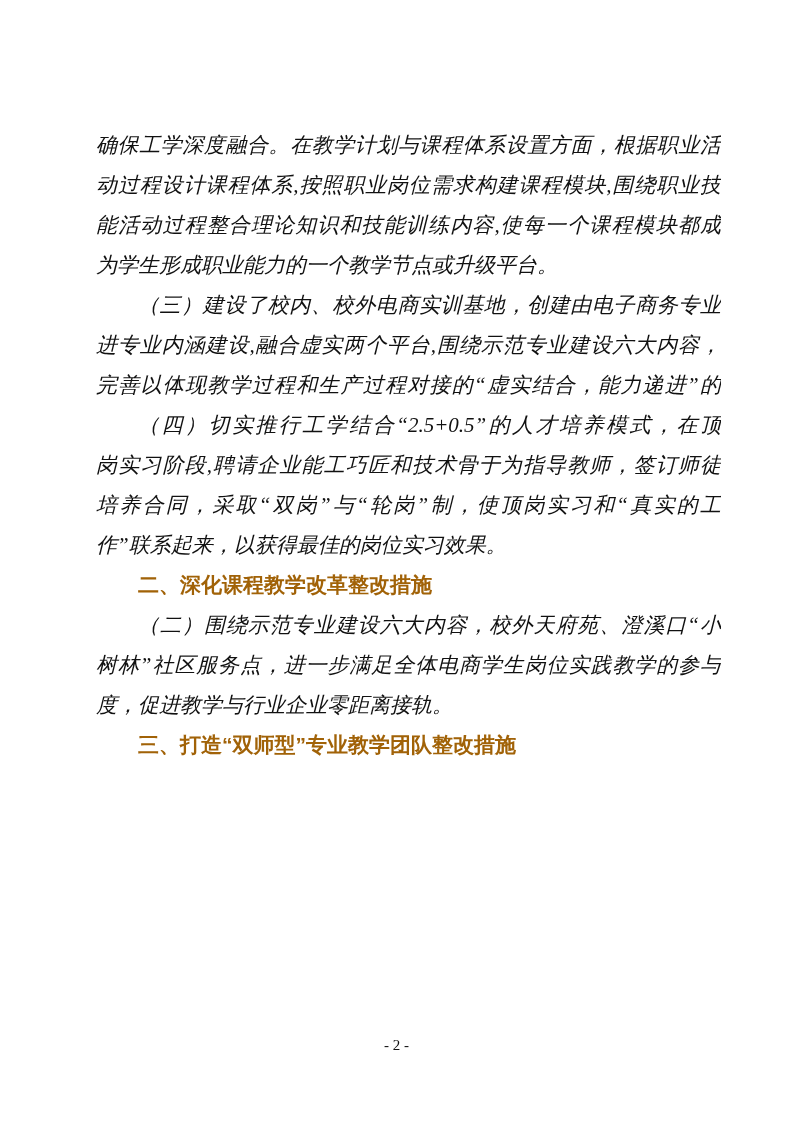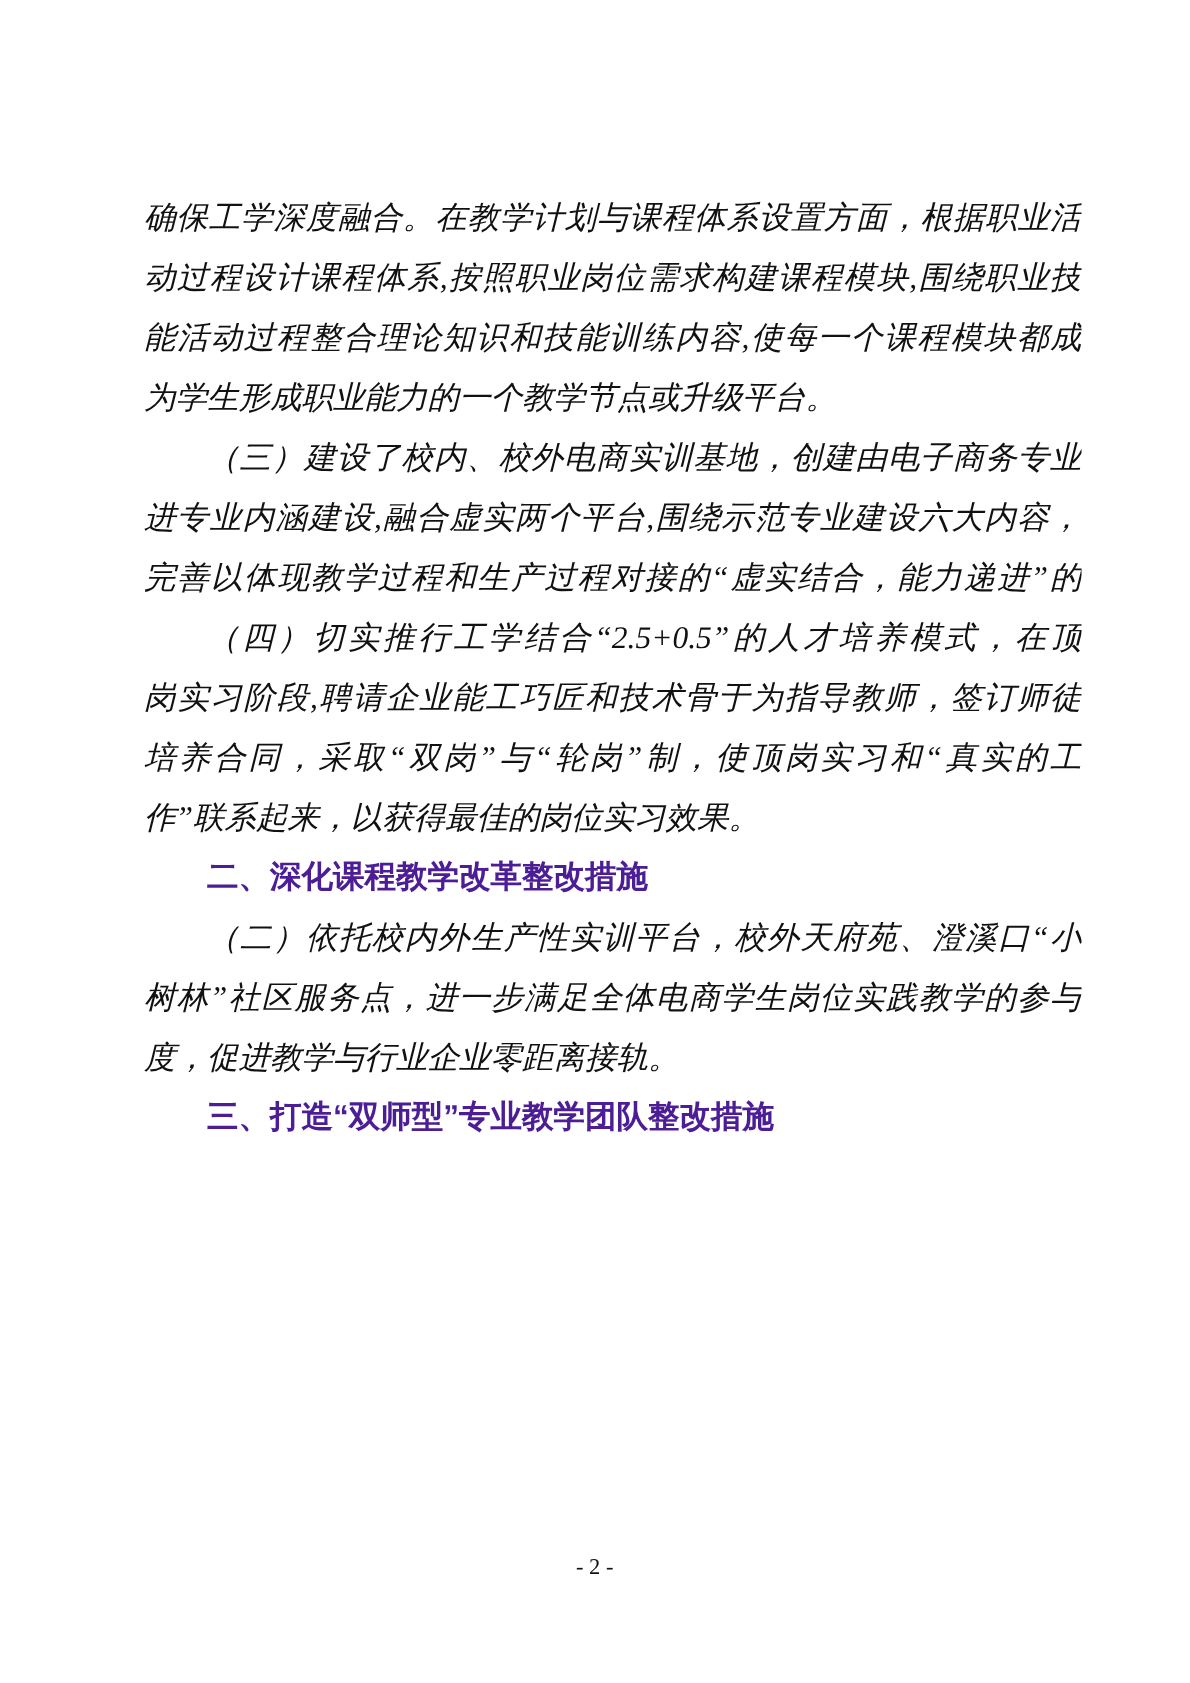--- a/index.html
+++ b/index.html
@@ -44,21 +44,21 @@
     text-align-last: left;
   }
   .heading {
     margin: 0;
     padding-left: 42px;
     font-family: "Liberation Sans", sans-serif;
     font-weight: bold;
     font-size: 21px;
     line-height: 40px;
     height: 40px;
-    color: #4c1d95;
+    color: #a16207;
     white-space: nowrap;
   }
   .footer {
     position: absolute;
     top: 1034px;
     left: 0;
     width: 100%;
     text-align: center;
     font-size: 15px;
     line-height: 22px;
@@ -89,21 +89,21 @@
       <div class="line indent">（四）切实推行工学结合“2.5+0.5”的人才培养模式，在顶</div>
       <div class="line">岗实习阶段,聘请企业能工巧匠和技术骨于为指导教师，签订师徒</div>
       <div class="line">培养合同，采取“双岗”与“轮岗”制，使顶岗实习和“真实的工</div>
       <div class="line end">作”联系起来，以获得最佳的岗位实习效果。</div>
     </section>
 
     <h2 class="heading">二、深化课程教学改革整改措施</h2>
 
 
     <section class="para">
-      <div class="line indent">（二）依托校内外生产性实训平台，校外天府苑、澄溪口“小</div>
+      <div class="line indent">（二）围绕示范专业建设六大内容，校外天府苑、澄溪口“小</div>
       <div class="line">树林”社区服务点，进一步满足全体电商学生岗位实践教学的参与</div>
       <div class="line end">度，促进教学与行业企业零距离接轨。</div>
     </section>
 
     <h2 class="heading">三、打造“双师型”专业教学团队整改措施</h2>
 
   </main>
 
   <footer class="footer">
     <span>- 2 -</span>

